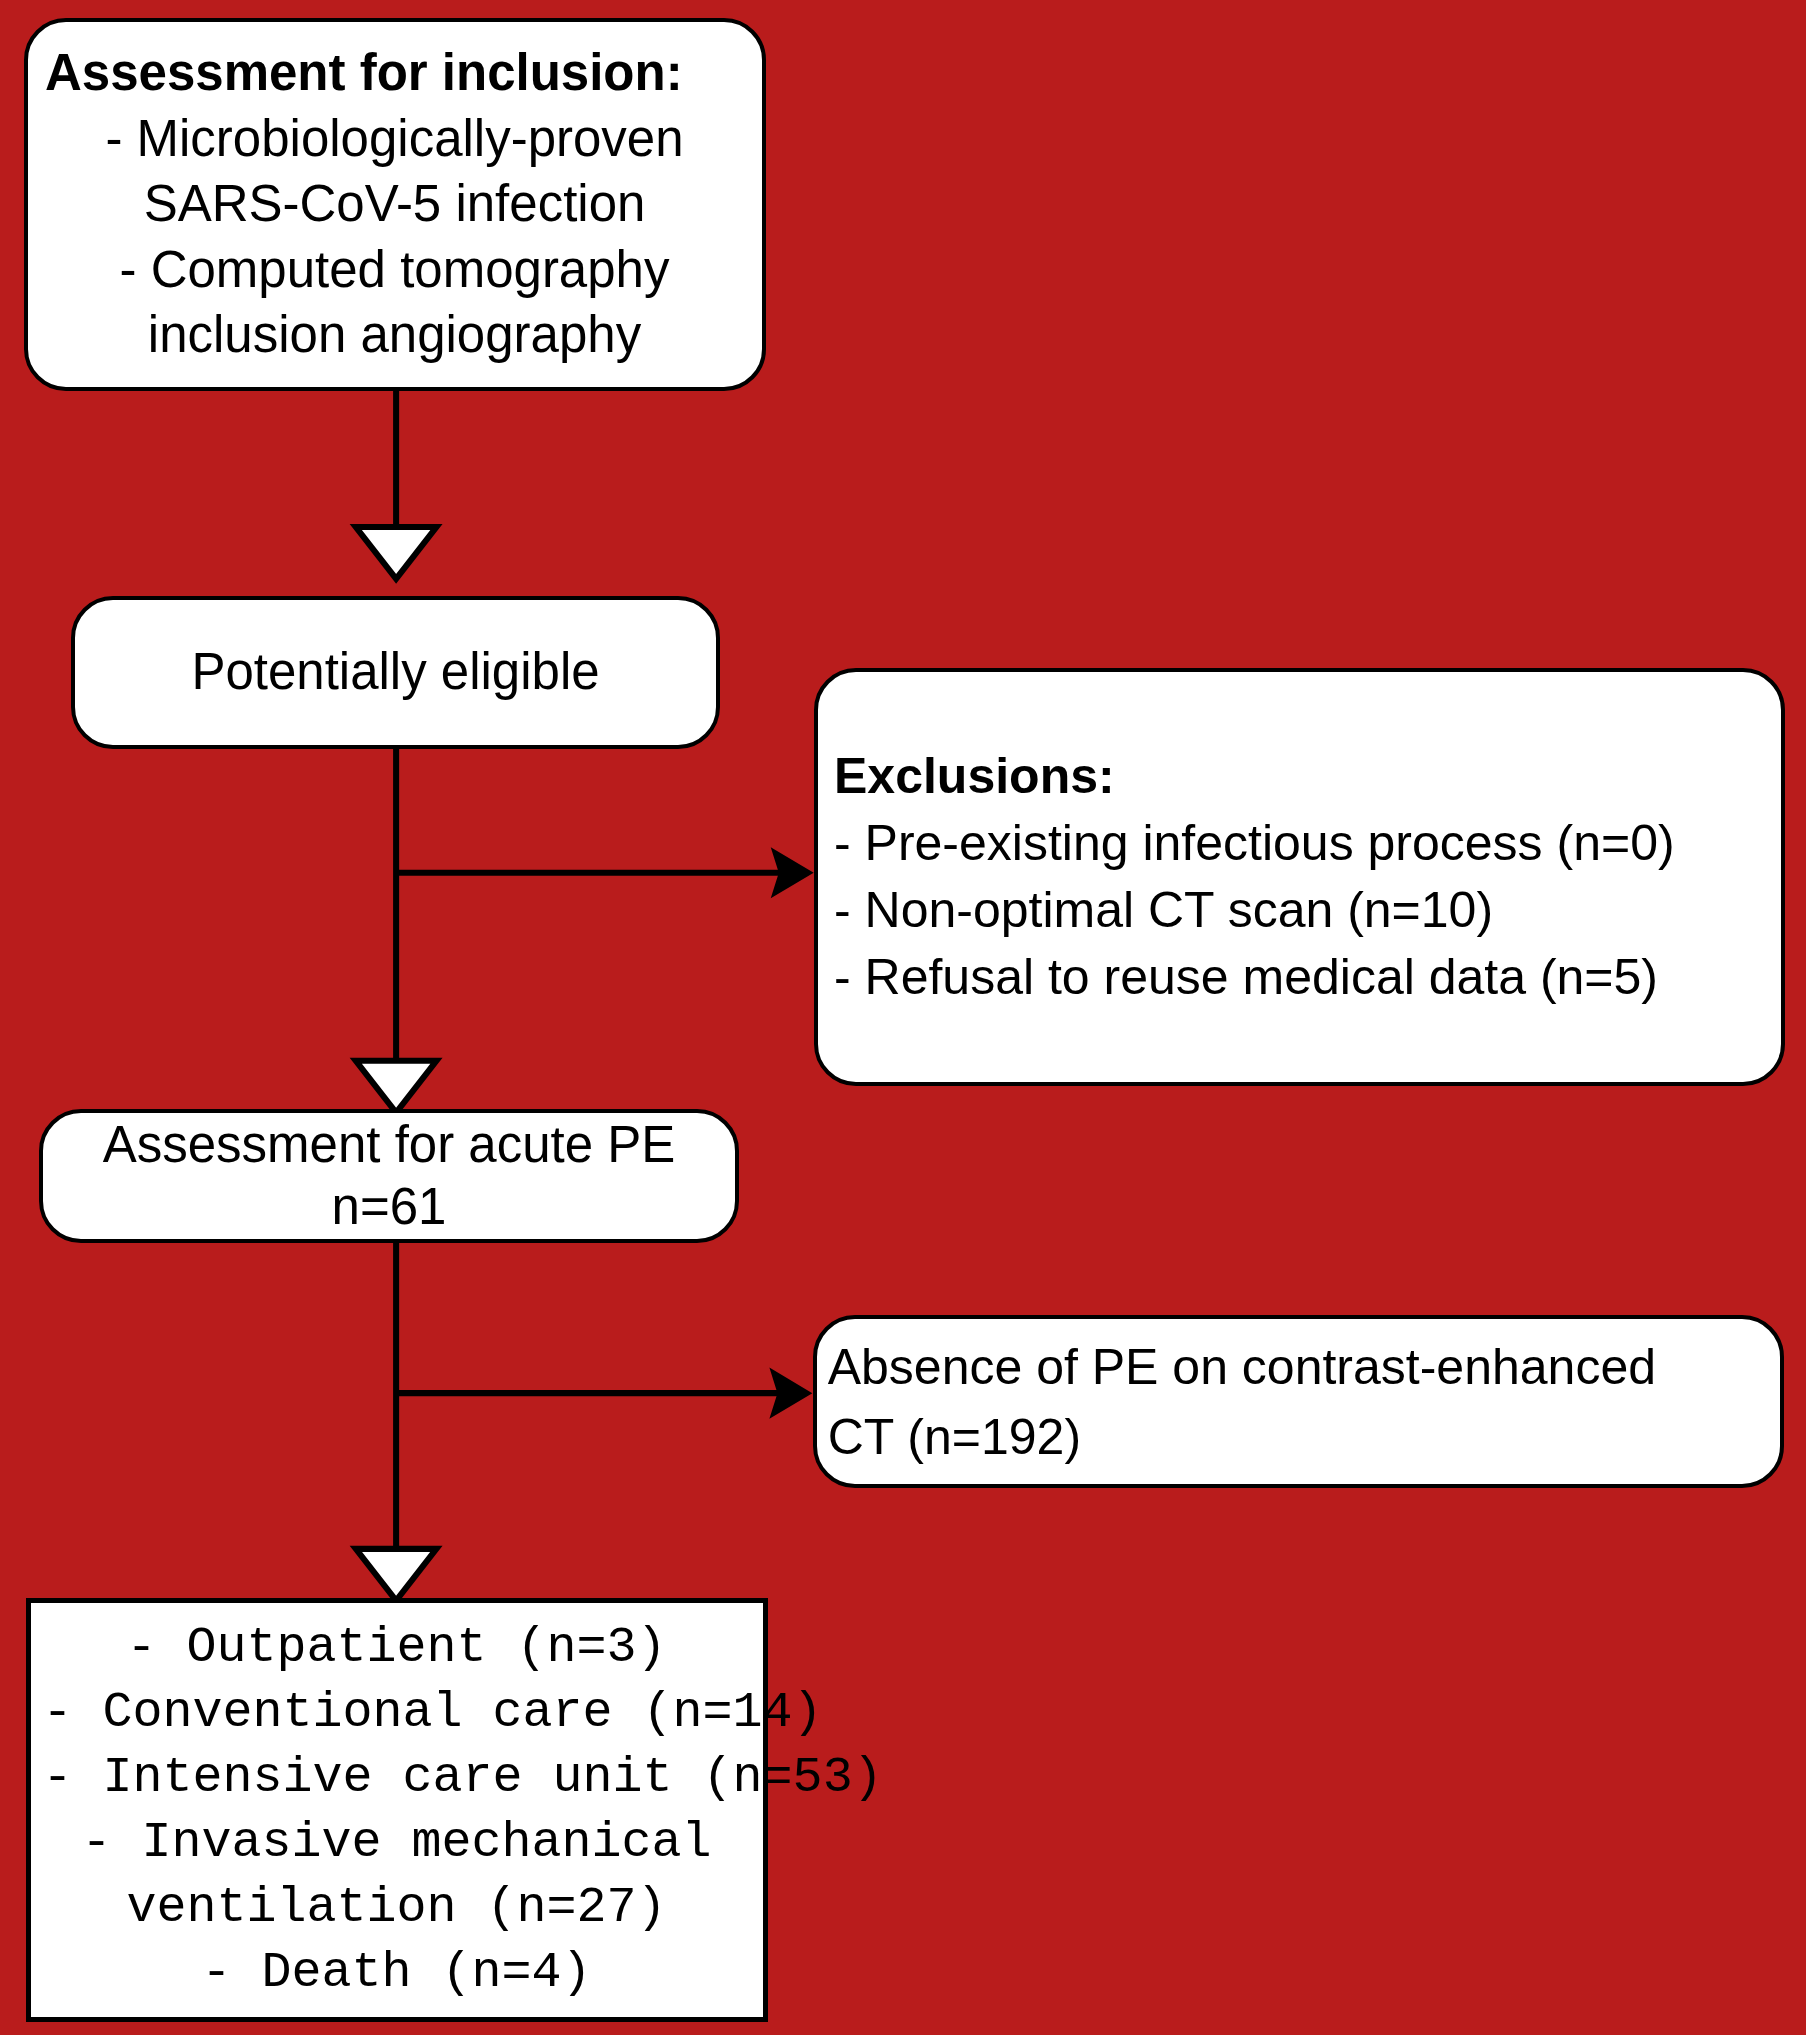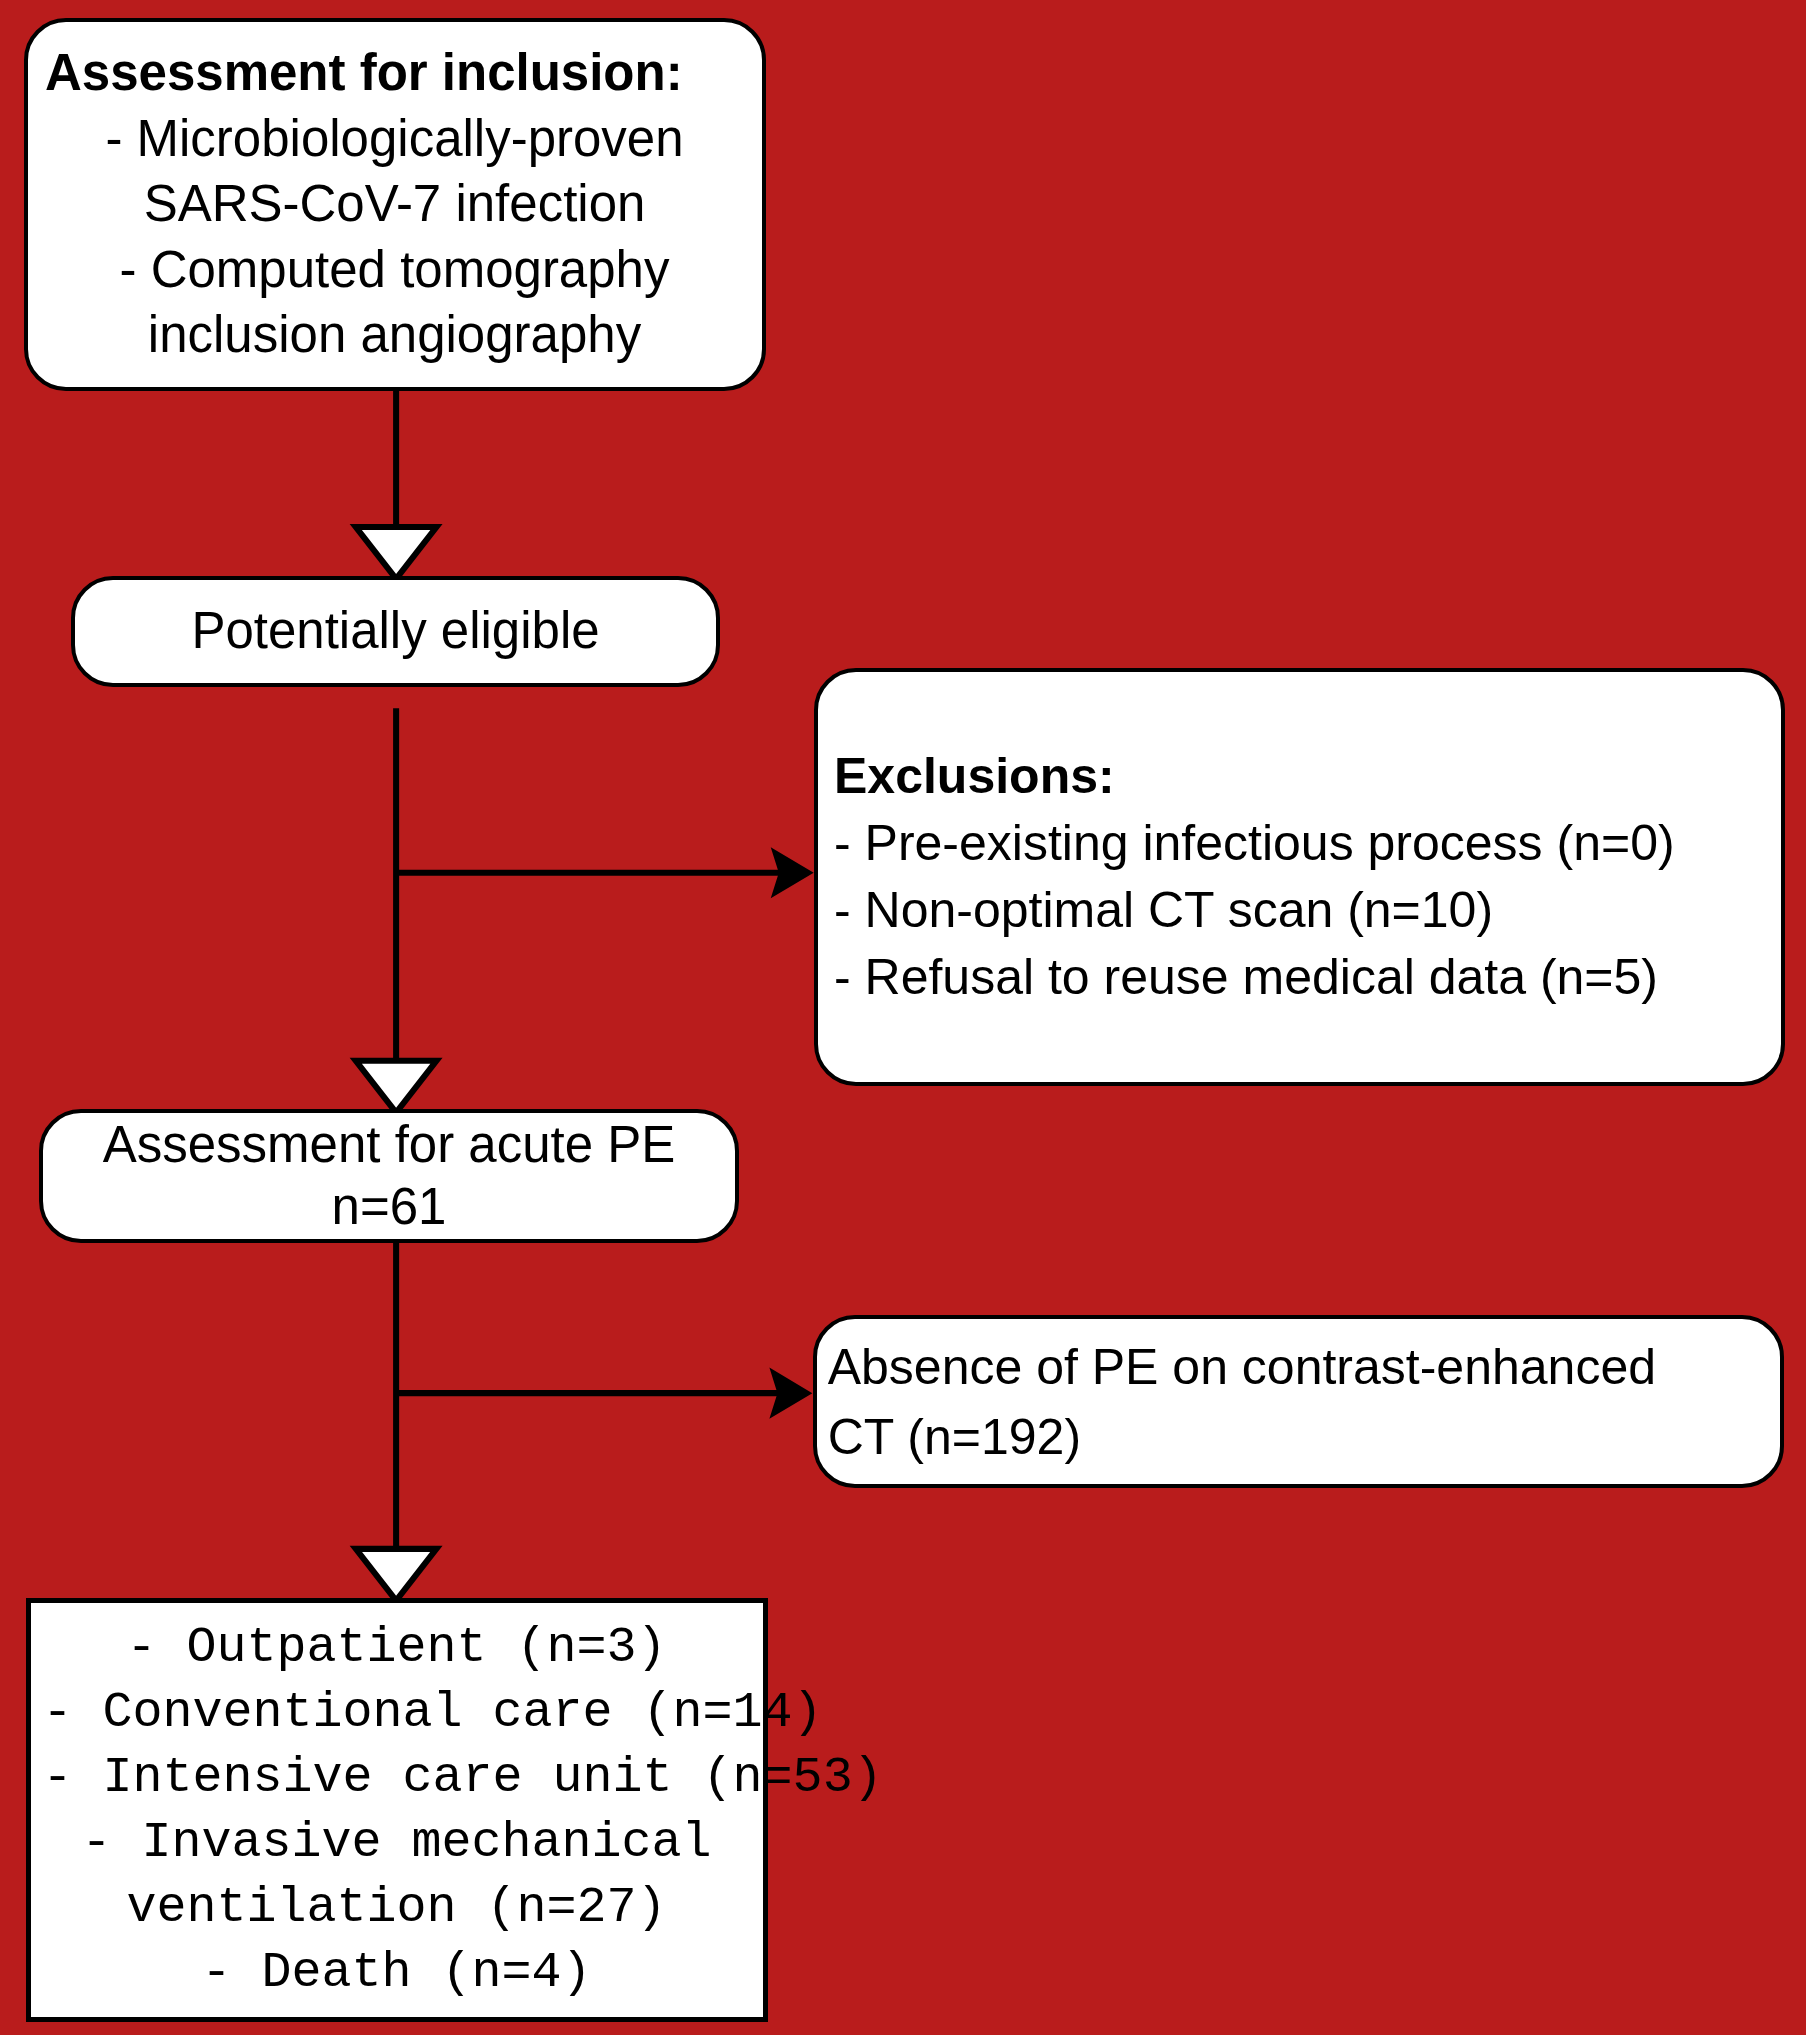--- a/index.html
+++ b/index.html
@@ -51,22 +51,22 @@
 
   
   #node-inclusion {
     left: 23.5px;  top: 17.5px;
     width: 742px; height: 373px;
     padding: 0 17.5px;
   }
   #node-inclusion .line { font-size: 51px; line-height: 1.285; }
 
   #node-eligible {
-    left: 71px; top: 576px;
-    width: 649px; height: 111px;
+    left: 71px; top: 596px;
+    width: 649px; height: 153px;
     padding: 0 13.4px;
   }
   #node-eligible .line { font-size: 51px; line-height: 1.22; }
 
   #node-exclusions {
     left: 814px; top: 668px;
     width: 971px; height: 418px;
     padding: 0 16px;
     justify-content: center;
   }
@@ -123,21 +123,21 @@
 
     <g>
       <line x1="590" y1="2075" x2="1178" y2="2075" stroke="#000000" stroke-width="9"></line>
       <polygon points="1210,2075 1146,2037 1158,2075 1146,2113" fill="#000000"></polygon>
     </g>
   </svg>
 
   <div class="node rounded" id="node-inclusion">
     <div class="line bold left">Assessment for inclusion:</div>
     <div class="line center">- Microbiologically-proven</div>
-    <div class="line center">SARS-CoV-7 infection</div>
+    <div class="line center">SARS-CoV-5 infection</div>
     <div class="line center">- Computed tomography</div>
     <div class="line center">inclusion angiography</div>
   </div>
 
   <div class="node rounded" id="node-eligible">
     <div class="line center">Potentially eligible</div>
   </div>
 
   <div class="node rounded" id="node-exclusions">
     <div class="line bold left">Exclusions:</div>

